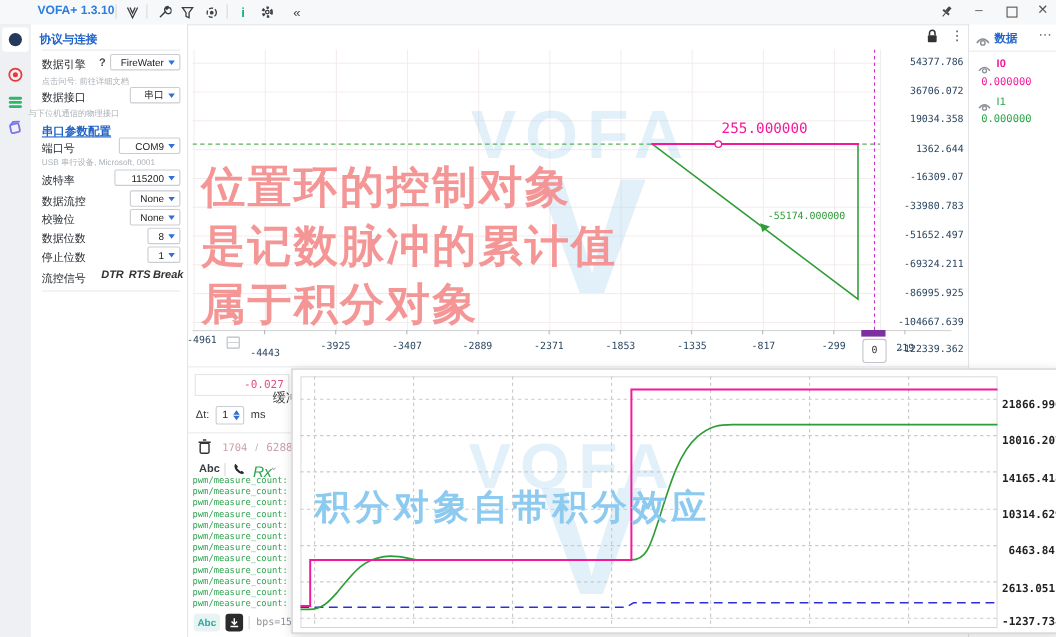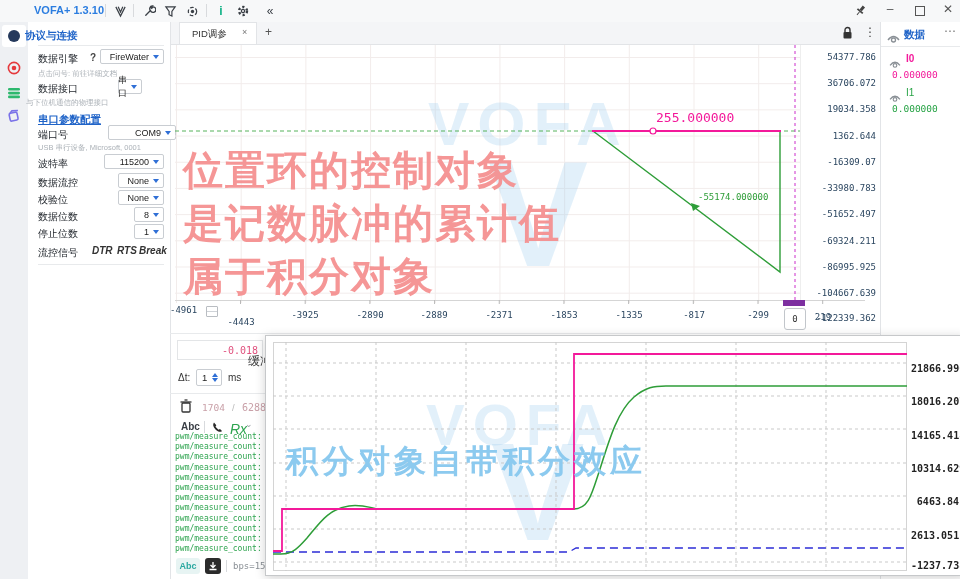--- a/index.html
+++ b/index.html
@@ -142,42 +142,42 @@
       <svg width="14" height="14" viewBox="0 0 14 14">
           <g transform="rotate(-12 7 7)">
             <rect x="2.5" y="3.5" width="8" height="8" rx="1.5" fill="none" stroke="#7a72e8" stroke-width="1.6"></rect>
             <path d="M3 4 L6 1.5 L12 2.5" fill="none" stroke="#7a72e8" stroke-width="1.6"></path>
           </g>
         </svg>
     </span>
   </div>
 
   <div class="lpanel"></div>
-  <span class="abs sect" style="left:25px;top:29px">协议与连接</span>
+  <span class="abs sect" style="left:36px;top:29px">协议与连接</span>
   <div class="divider" style="left:38px;top:45px;width:126px"></div>
 
   <span class="abs lbl" style="left:38px;top:52px">数据引擎</span>
   <span class="abs" style="left:90px;top:52px;font-size:10px;font-weight:bold;color:#444">?</span>
   <div class="ddl" style="left:100px;top:49px;width:64px">
     <span class="val">FireWater</span>
     <span class="arrow"></span>
   </div>
   <span class="abs hint" style="left:38px;top:69px">点击问号: 前往详细文档</span>
 
   <span class="abs lbl" style="left:38px;top:82px">数据接口</span>
-  <div class="ddl" style="left:118px;top:79px;width:24px">
+  <div class="ddl" style="left:118px;top:79px;width:46px">
     <span class="val">串口</span>
     <span class="arrow"></span>
   </div>
   <span class="abs hint" style="left:26px;top:98px">与下位机通信的物理接口</span>
 
   <span class="abs sect" style="left:38px;top:113px;text-decoration:underline">串口参数配置</span>
 
   <span class="abs lbl" style="left:38px;top:128px">端口号</span>
-  <div class="ddl" style="left:108px;top:125px;width:68px">
+  <div class="ddl" style="left:108px;top:125px;width:56px">
     <span class="val">COM9</span>
     <span class="arrow"></span>
   </div>
   <span class="abs hint" style="left:38px;top:143px">USB 串行设备, Microsoft, 0001</span>
 
   <span class="abs lbl" style="left:38px;top:157px">波特率</span>
   <div class="ddl" style="left:104px;top:154px;width:60px">
     <span class="val">115200</span>
     <span class="arrow"></span>
   </div>
@@ -205,27 +205,20 @@
     <span class="val">1</span>
     <span class="arrow"></span>
   </div>
 
   <span class="abs lbl" style="left:38px;top:246px">流控信号</span>
   <span class="abs" style="left:92px;top:245px;font-size:10px;font-style:italic;font-weight:bold;color:#333">DTR</span>
   <span class="abs" style="left:117px;top:245px;font-size:10px;font-style:italic;font-weight:bold;color:#333">RTS</span>
   <span class="abs" style="left:139px;top:245px;font-size:10px;font-style:italic;font-weight:bold;color:#333">Break</span>
   <div class="divider" style="left:38px;top:264px;width:126px"></div>
 
-  <div class="tabbar">
-    <div class="tab">
-      <span class="tl">PID调参</span>
-      <span class="tx">×</span>
-    </div>
-    <span class="addtab">+</span>
-  </div>
   <span class="abs" style="left:842px;top:26px">
     <svg width="11" height="14" viewBox="0 0 11 14">
         <path d="M3 6 V4 a2.5 2.5 0 0 1 5 0 V6" fill="none" stroke="#333" stroke-width="1.4"></path>
         <rect x="1.5" y="6" width="8" height="6.5" rx="1" fill="#333"></rect>
       </svg>
   </span>
   <span class="abs" style="left:864px;top:25px;font-size:12px;color:#444">⋮</span>
 
   <div class="grid"></div>
 
@@ -258,34 +251,34 @@
   <span class="ylab" style="left:804px;top:262px">-86995.925</span>
   <span class="ylab" style="left:804px;top:288px">-104667.639</span>
   <span class="ylab" style="left:804px;top:313px">-122339.362</span>
 
   <div class="abs" style="left:175px;top:300px;width:690px;height:1px;background:#d5d5d5"></div>
   <div class="abs" style="left:240px;top:300px;width:600px;height:4px;background-image:linear-gradient(to right,#b9b9b9 1px,transparent 1px);background-size:64.7px 4px"></div>
   <span class="xlab" style="left:170px;top:305px;text-align:left">-4961</span>
   <span class="abs" style="left:206px;top:306px;width:10px;height:9px;border:1px solid #b9bdc2;border-radius:1px;background:linear-gradient(to bottom,#fff 45%,#cfd3d8 45%,#cfd3d8 55%,#fff 55%)"></span>
   <span class="xlab" style="left:218px;top:317px">-4443</span>
   <span class="xlab" style="left:282px;top:310px">-3925</span>
-  <span class="xlab" style="left:347px;top:310px">-2890</span>
+  <span class="xlab" style="left:347px;top:310px">-3407</span>
   <span class="xlab" style="left:411px;top:310px">-2889</span>
   <span class="xlab" style="left:476px;top:310px">-2371</span>
   <span class="xlab" style="left:541px;top:310px">-1853</span>
   <span class="xlab" style="left:606px;top:310px">-1335</span>
   <span class="xlab" style="left:671px;top:310px">-817</span>
   <span class="xlab" style="left:735px;top:310px">-299</span>
   <span class="xlab" style="left:800px;top:312px">219</span>
   <div class="abs" style="left:783px;top:300px;width:22px;height:6px;background:#7d2fa0"></div>
   <div class="abs mono" style="left:784px;top:308px;width:20px;height:20px;border:1px solid #c2c6cb;border-radius:3px;background:#fff;font-size:9px;color:#333;display:flex;align-items:center;justify-content:center">0</div>
   <div class="divider" style="left:170px;top:333px;width:710px"></div>
 
   <div class="readout">
-    <span class="mono">-0.018</span>
+    <span class="mono">-0.027</span>
   </div>
   <span class="abs" style="left:178px;top:372px;font-size:10px;color:#333">Δt:</span>
   <div class="spin">
     <span class="v">1</span>
     <span class="upar"></span>
     <span class="dnar"></span>
   </div>
   <span class="abs" style="left:228px;top:372px;font-size:10px;color:#333">ms</span>
   <span class="abs" style="left:248px;top:353px;font-size:12px;color:#333">缓冲</span>
   <div class="divider" style="left:170px;top:393px;width:710px"></div>

